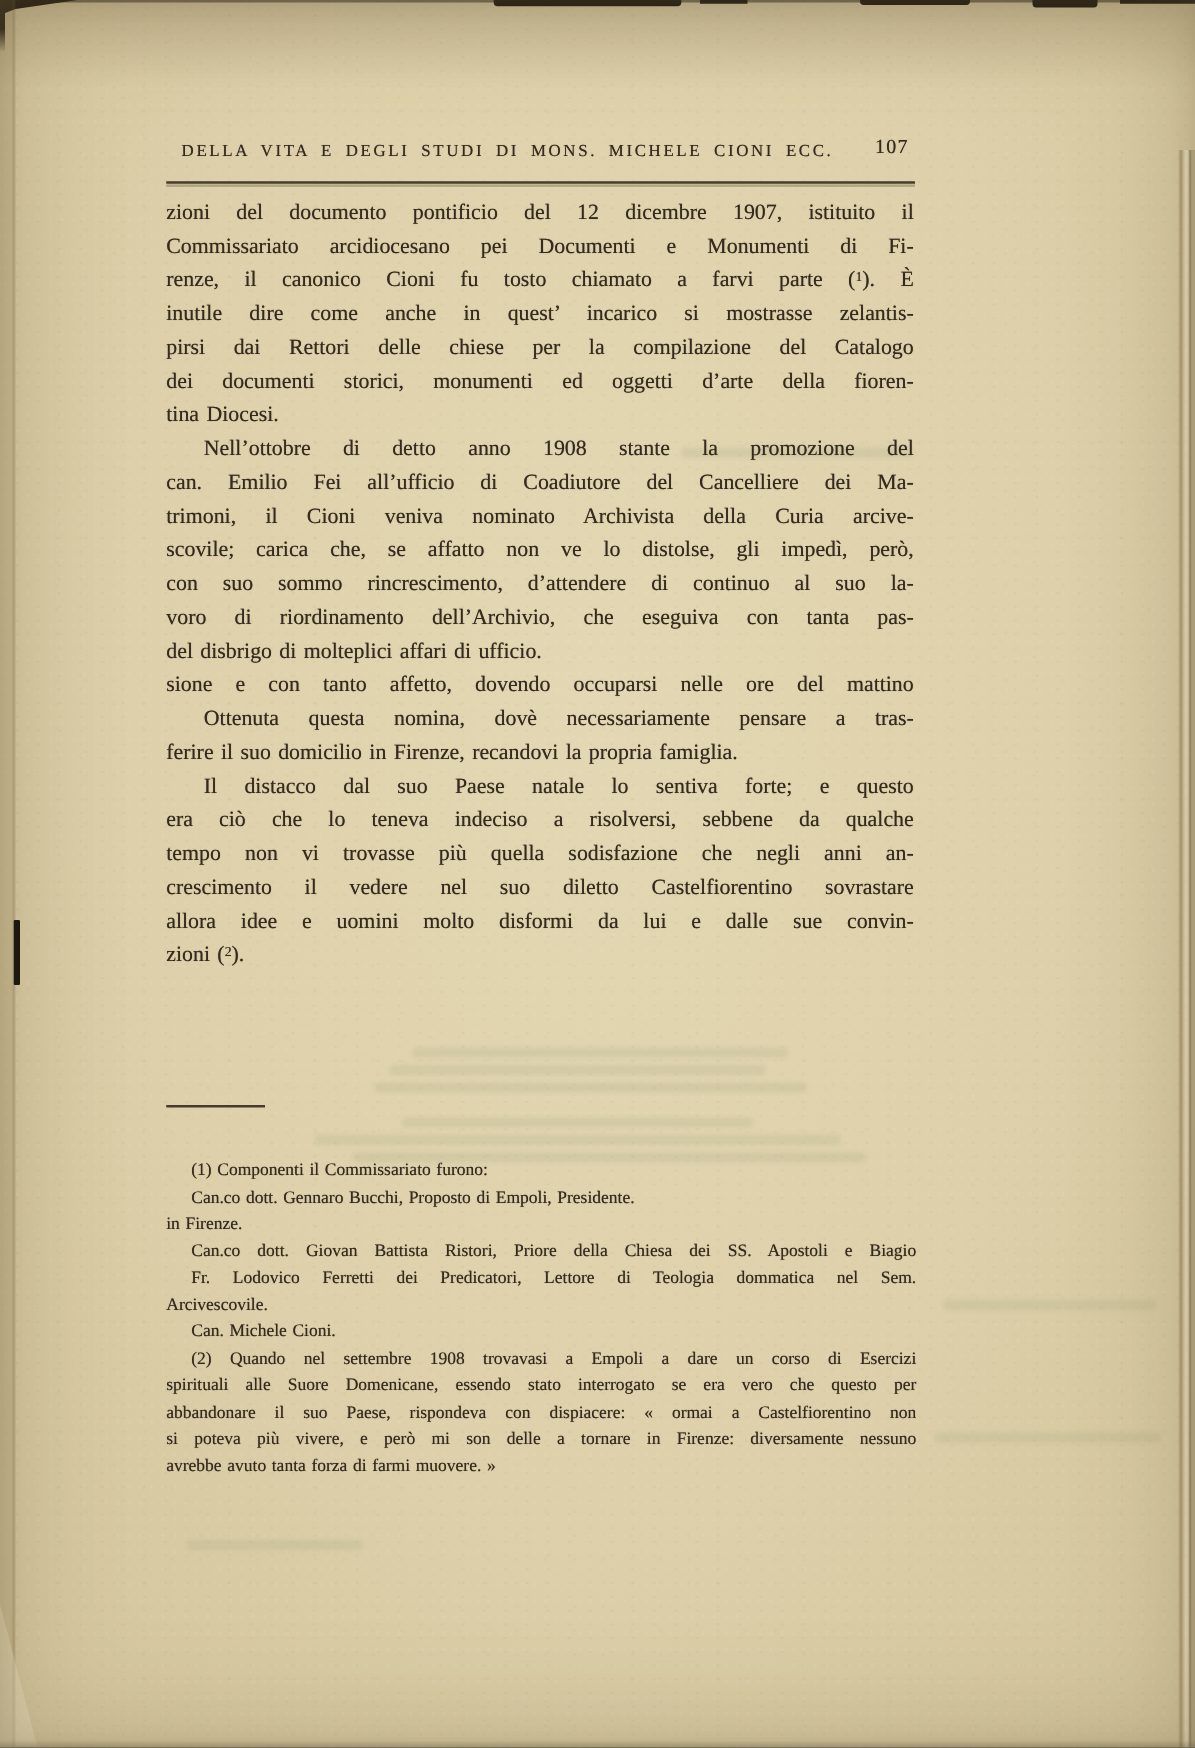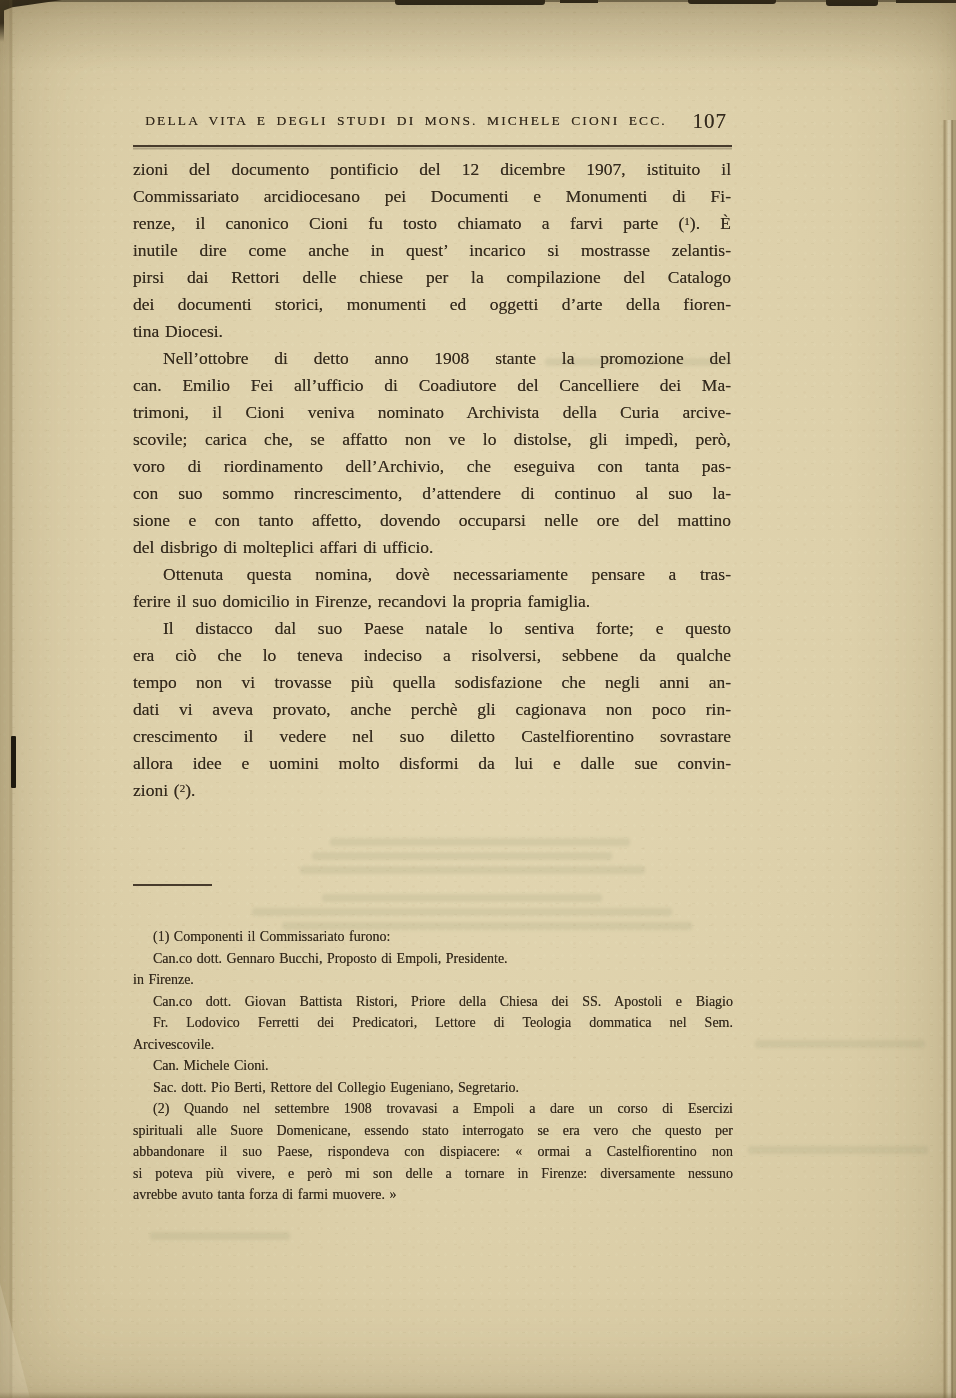--- a/index.html
+++ b/index.html
@@ -22,21 +22,21 @@
     position:absolute;inset:0;pointer-events:none;
     box-shadow:inset 0 0 95px rgba(105,88,52,0.30), inset 0 0 20px rgba(105,88,52,0.16);
   }
   .topshade{position:absolute;left:0;top:0;right:0;height:70px;pointer-events:none;
     background:linear-gradient(180deg, rgba(110,92,58,0.22), rgba(110,92,58,0));}
   .content{position:absolute;inset:0;color:var(--ink,#342a1d);
     text-shadow:0 0 0.6px rgba(52,42,29,0.65);}
   .header{position:absolute;left:133px;top:113px;width:598px;height:26px;}
   .htitle{display:block;text-align:center;margin-right:52px;
     font-size:13.5px;font-weight:400;letter-spacing:2.1px;word-spacing:4px;white-space:nowrap;}
-  .hnum{position:absolute;right:4px;top:-4px;font-size:21px;letter-spacing:1px;}
+  .hnum{position:absolute;right:4px;top:-4px;font-size:16px;letter-spacing:1px;}
   .hrule{position:absolute;left:133px;top:145px;width:599px;height:2px;background:#473b2c;
     box-shadow:0 2.5px 0 rgba(71,59,44,0.30);}
   .body{position:absolute;left:133px;top:156px;width:598px;}
   .body-line{line-height:27px;font-size:17.5px;word-spacing:1.5px;}
   .body-line sup{font-size:11px;vertical-align:4px;line-height:0;}
   .fnrule{position:absolute;left:133px;top:884px;width:79px;height:2px;background:#473b2c;}
   .fns{position:absolute;left:133px;top:926px;width:600px;}
   .fn-line{line-height:21.5px;font-size:14px;word-spacing:1px;}
   .just{text-align:justify;text-align-last:justify;}
   .indent-b{text-indent:30px;}
@@ -96,44 +96,42 @@
         <div class="body-line just"><span class="it">Commissariato arcidiocesano pei Documenti e Monumenti di Fi-</span></div>
         <div class="body-line just"><span class="it">renze,</span><span> il canonico Cioni fu tosto chiamato a farvi parte (</span><sup>1</sup><span>). È</span></div>
         <div class="body-line just"><span>inutile dire come anche in quest’ incarico si mostrasse zelantis-</span></div>
         <div class="body-line just"><span>pirsi dai Rettori delle chiese per la compilazione del Catalogo</span></div>
         <div class="body-line just"><span>dei documenti storici, monumenti ed oggetti d’arte della fioren-</span></div>
         <div class="body-line"><span>tina Diocesi.</span></div>
         <div class="body-line indent-b just"><span>Nell’ottobre di detto anno 1908 stante la promozione del</span></div>
         <div class="body-line just"><span>can. Emilio Fei all’ufficio di Coadiutore del Cancelliere dei Ma-</span></div>
         <div class="body-line just"><span>trimoni, il Cioni veniva nominato Archivista della Curia arcive-</span></div>
         <div class="body-line just"><span>scovile; carica che, se affatto non ve lo distolse, gli impedì, però,</span></div>
+        <div class="body-line just"><span>con suo sommo rincrescimento, d’attendere di continuo al suo la-</span></div>
         <div class="body-line just"><span>voro di riordinamento dell’Archivio, che eseguiva con tanta pas-</span></div>
-        <div class="body-line just"><span>con suo sommo rincrescimento, d’attendere di continuo al suo la-</span></div>
+        <div class="body-line"><span>del disbrigo di molteplici affari di ufficio.</span></div>
         <div class="body-line just"><span>sione e con tanto affetto, dovendo occuparsi nelle ore del mattino</span></div>
-        <div class="body-line"><span>del disbrigo di molteplici affari di ufficio.</span></div>
         <div class="body-line indent-b just"><span>Ottenuta questa nomina, dovè necessariamente pensare a tras-</span></div>
         <div class="body-line"><span>ferire il suo domicilio in Firenze, recandovi la propria famiglia.</span></div>
         <div class="body-line indent-b just"><span>Il distacco dal suo Paese natale lo sentiva forte; e questo</span></div>
         <div class="body-line just"><span>era ciò che lo teneva indeciso a risolversi, sebbene da qualche</span></div>
         <div class="body-line just"><span>tempo non vi trovasse più quella sodisfazione che negli anni an-</span></div>
-        <div class="body-line just"><span>dati vi aveva provato, anche perchè gli cagionava non poco rin-</span></div>
         <div class="body-line just"><span>crescimento il vedere nel suo diletto Castelfiorentino sovrastare</span></div>
         <div class="body-line just"><span>allora idee e uomini molto disformi da lui e dalle sue convin-</span></div>
         <div class="body-line"><span>zioni (</span><sup>2</sup><span>).</span></div>
       </div>
     <div class="fnrule"></div>
     <div class="fns" id="footnote-lines">
         <div class="fn-line indent-f"><span>(1) Componenti il Commissariato furono:</span></div>
         <div class="fn-line indent-f"><span>Can.co dott. Gennaro Bucchi, Proposto di Empoli, Presidente.</span></div>
         <div class="fn-line"><span>in Firenze.</span></div>
         <div class="fn-line indent-f just"><span>Can.co dott. Giovan Battista Ristori, Priore della Chiesa dei SS. Apostoli e Biagio</span></div>
         <div class="fn-line indent-f just"><span>Fr. Lodovico Ferretti dei Predicatori, Lettore di Teologia dommatica nel Sem.</span></div>
         <div class="fn-line"><span>Arcivescovile.</span></div>
         <div class="fn-line indent-f"><span>Can. Michele Cioni.</span></div>
-        <div class="fn-line indent-f"><span>Sac. dott. Pio Berti, Rettore del Collegio Eugeniano, Segretario.</span></div>
         <div class="fn-line indent-f just"><span>(2) Quando nel settembre 1908 trovavasi a Empoli a dare un corso di Esercizi</span></div>
         <div class="fn-line just"><span>spirituali alle Suore Domenicane, essendo stato interrogato se era vero che questo per</span></div>
         <div class="fn-line just"><span>abbandonare il suo Paese, rispondeva con dispiacere: « ormai a Castelfiorentino non</span></div>
         <div class="fn-line just"><span>si poteva più vivere, e però mi son delle a tornare in Firenze: diversamente nessuno</span></div>
         <div class="fn-line"><span>avrebbe avuto tanta forza di farmi muovere. »</span></div>
       </div>
   </div>
 
   <div class="hairline"></div>
   <div class="corner-wedge"></div>

